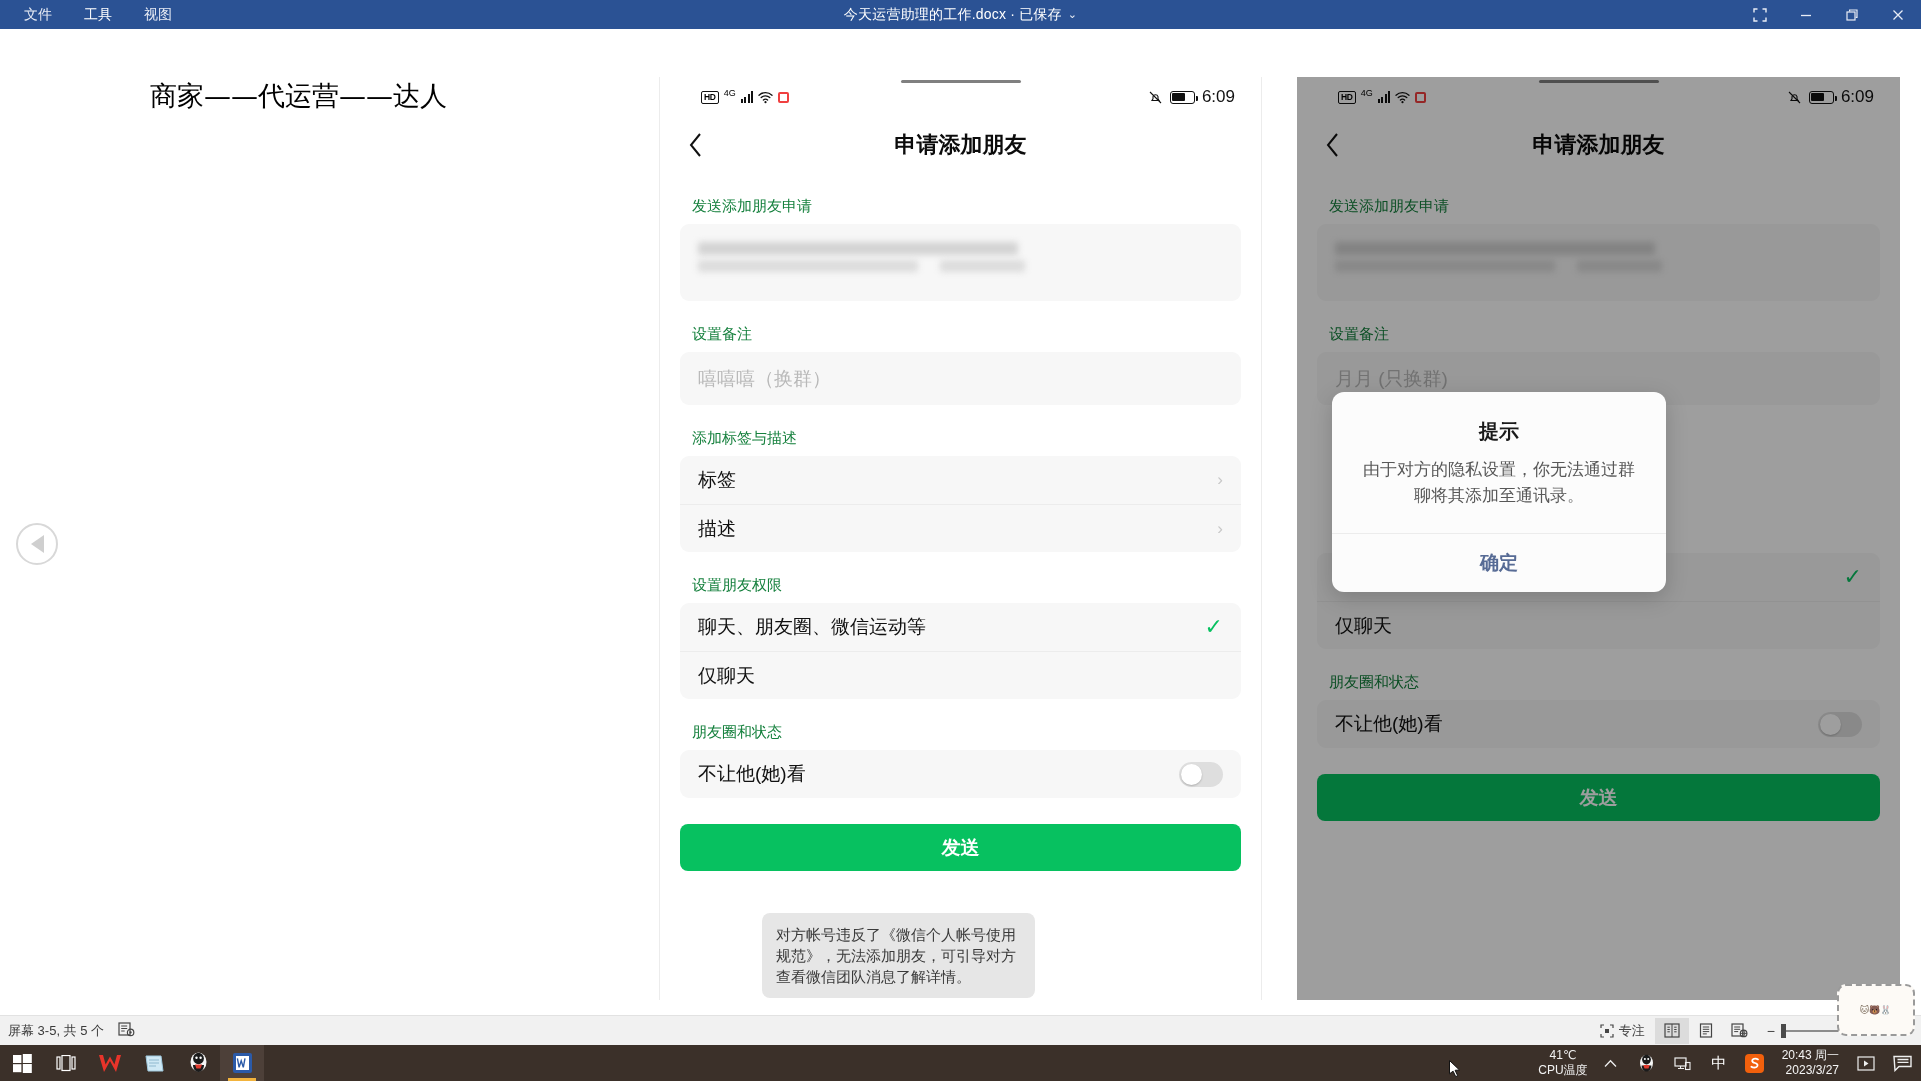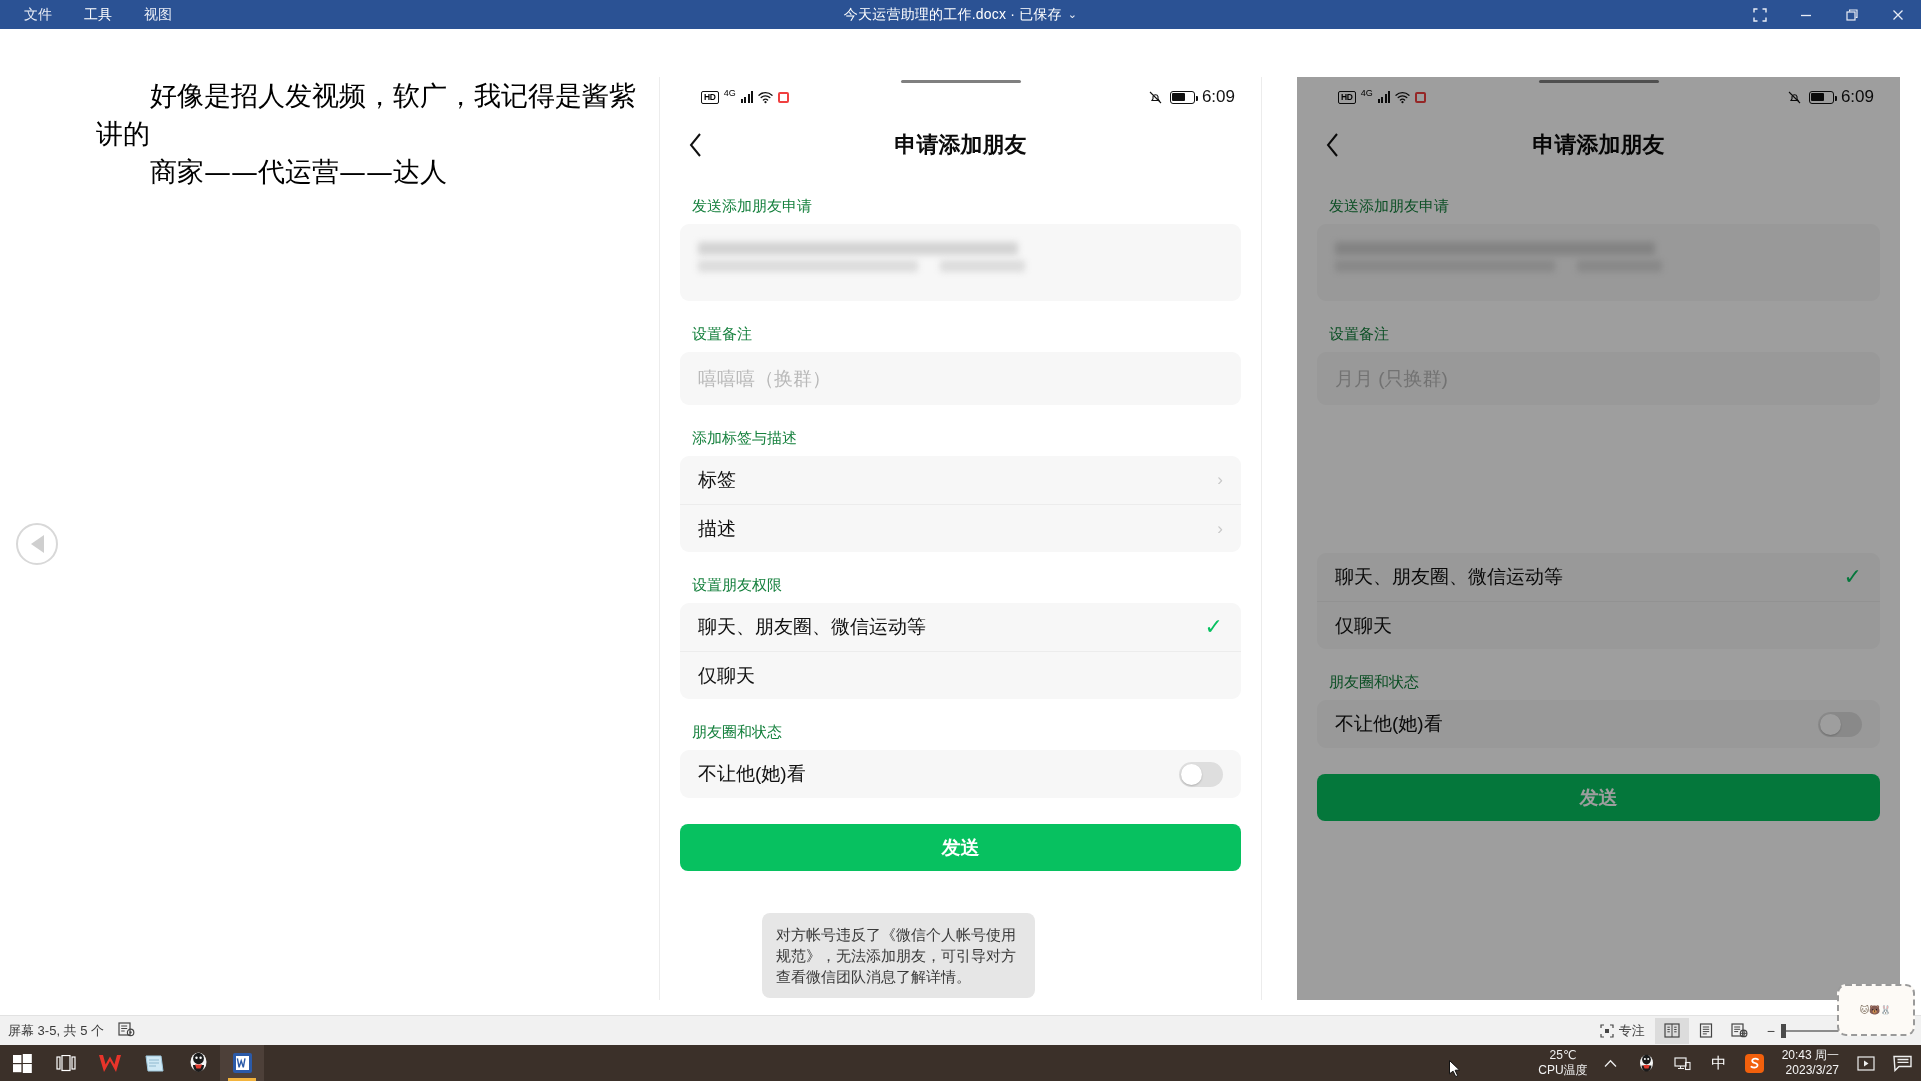--- a/index.html
+++ b/index.html
@@ -254,21 +254,20 @@
         <svg width="14" height="14" viewBox="0 0 14 14">
             <path d="M2.5 2.5l9 9M11.5 2.5l-9 9" stroke="#e9edf6" stroke-width="1.3"></path>
           </svg>
       </div>
     </div>
   </div>
 
   <div class="doc-area">
 
     <div class="doc-text">
-      <p class="indent">好像是招人发视频，软广，我记得是酱紫讲的</p>
       <p class="indent">商家——代运营——达人</p>
     </div>
 
     <div class="nav-arrow left">
       <div class="tri tri-left"></div>
     </div>
     <div class="nav-arrow right">
       <div class="tri tri-right"></div>
     </div>
 
@@ -435,20 +434,26 @@
                 <i></i>
               </span>
           </div>
         </div>
 
         <button class="send-btn">发送</button>
       </div>
 
       <div class="dim"></div>
 
+      <div class="dialog">
+        <div class="dlg-title">提示</div>
+        <div class="dlg-msg">由于对方的隐私设置，你无法通过群聊将其添加至通讯录。</div>
+        <div class="dlg-sep"></div>
+        <div class="dlg-btn">确定</div>
+      </div>
     </div>
 
   </div>
 
   <div class="statusbar-wps">
     <div class="sbw-left">
       <span>屏幕 3-5, 共 5 个</span>
       <span>
         <svg width="17" height="15" viewBox="0 0 17 15">
             <rect x="1" y="1" width="11" height="12" fill="none" stroke="#444" stroke-width="1.2"></rect>
@@ -542,21 +547,21 @@
         <svg width="21" height="22" viewBox="0 0 21 22">
             <rect x="1" y="1" width="19" height="20" rx="2" fill="#2b5aa8"></rect>
             <rect x="4" y="4" width="13" height="14" fill="#fff"></rect>
             <path d="M5.4 6.3l1.7 9 2.1-6.6 2.1 6.6 1.7-9" fill="none" stroke="#2b5aa8" stroke-width="1.4"></path>
           </svg>
       </div>
     </div>
 
     <div class="tb-right">
       <div class="cpu-temp">
-        <div>25℃</div>
+        <div>41℃</div>
         <div>CPU温度</div>
       </div>
       <div class="tray-ico">
         <svg width="13" height="9" viewBox="0 0 13 9">
             <path d="M1 7.5L6.5 1.8 12 7.5" fill="none" stroke="#eee" stroke-width="1.3"></path>
           </svg>
       </div>
       <div class="tray-ico">
         <svg width="17" height="19" viewBox="0 0 17 19">
             <ellipse cx="8.5" cy="9" rx="6.5" ry="8" fill="#f5f5f5"></ellipse>

